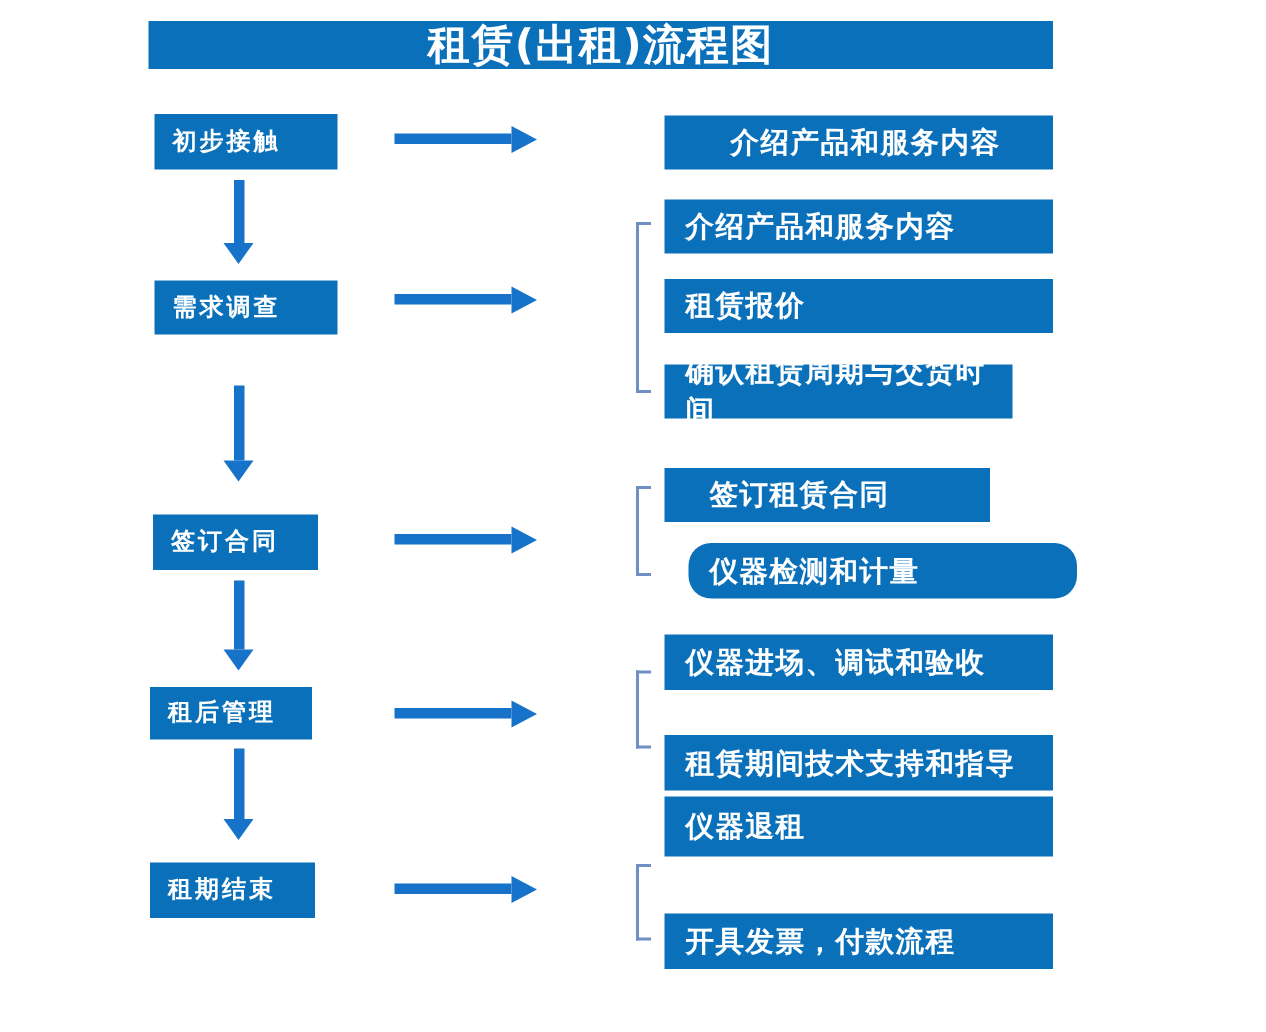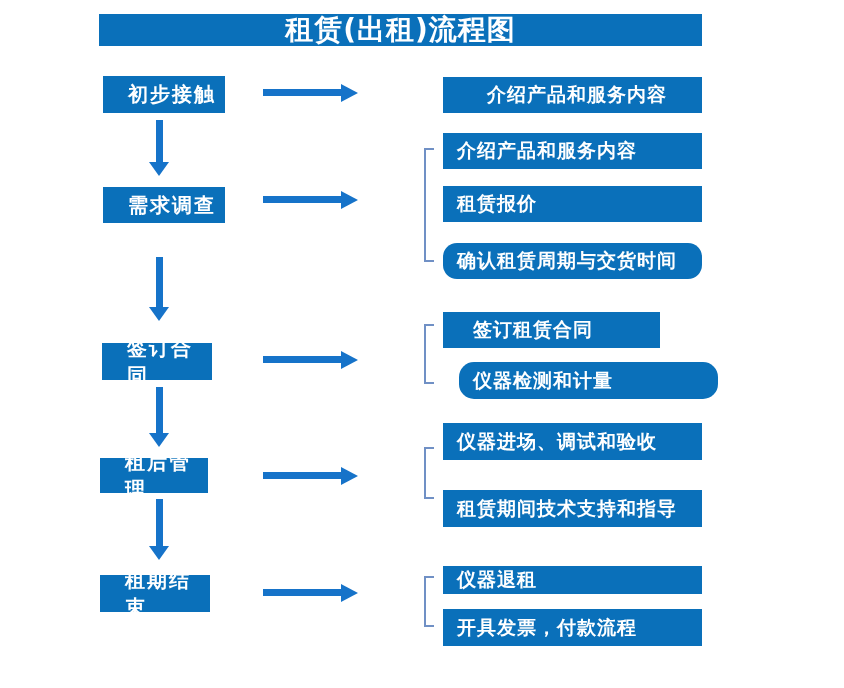--- a/index.html
+++ b/index.html
@@ -10,21 +10,21 @@
   .title-bar {
     position:absolute; left:99px; top:14px; width:603px; height:32px;
     background:var(--box-blue); color:var(--text-white); font-weight:bold;
     font-size:28px; letter-spacing:1px;
     display:flex; align-items:center; justify-content:center;
   }
   .box {
     position:absolute; background:var(--box-blue); color:var(--text-white);
     font-weight:bold; display:flex; align-items:center; box-sizing:border-box;
   }
-  .step   { font-size:20px; letter-spacing:2px; padding-left:25px; }
+  .step   { font-size:16px; letter-spacing:2px; padding-left:12px; }
   .detail { font-size:19px; letter-spacing:1px; padding-left:14px; }
   .harrow-body { position:absolute; height:7px; width:78px; left:263px; background:var(--arrow-blue); }
   .harrow-head {
     position:absolute; left:341px; width:0; height:0;
     border-left:17px solid var(--arrow-blue);
     border-top:9px solid transparent; border-bottom:9px solid transparent;
   }
   .varrow-body { position:absolute; width:7px; left:156px; background:var(--arrow-blue); }
   .varrow-head {
     position:absolute; left:149px; width:0; height:0;
@@ -90,21 +90,21 @@
   </div>
 
   <div class="bracket" style="top:148px; height:114px;"></div>
   <div class="bracket" style="top:324px; height:60px;"></div>
   <div class="bracket" style="top:447px; height:52px;"></div>
   <div class="bracket" style="top:576px; height:51px;"></div>
 
   <div class="box detail" style="left:443px; top:77px;  width:259px; height:36px;padding-left:44px;">介绍产品和服务内容</div>
   <div class="box detail" style="left:443px; top:133px; width:259px; height:36px;">介绍产品和服务内容</div>
   <div class="box detail" style="left:443px; top:186px; width:259px; height:36px;">租赁报价</div>
-  <div class="box detail" style="left:443px; top:243px; width:259px; height:36px;border-radius:14px;">确认租赁周期与交货时间</div>
+  <div class="box detail" style="left:443px; top:243px; width:232px; height:36px;">确认租赁周期与交货时间</div>
   <div class="box detail" style="left:443px; top:312px; width:217px; height:36px;padding-left:30px;">签订租赁合同</div>
   <div class="box detail" style="left:459px; top:362px; width:259px; height:37px;border-radius:15px;">仪器检测和计量</div>
   <div class="box detail" style="left:443px; top:423px; width:259px; height:37px;">仪器进场、调试和验收</div>
   <div class="box detail" style="left:443px; top:490px; width:259px; height:37px;">租赁期间技术支持和指导</div>
-  <div class="box detail" style="left:443px; top:566px; width:259px; height:28px;">仪器退租</div>
+  <div class="box detail" style="left:443px; top:531px; width:259px; height:40px;">仪器退租</div>
   <div class="box detail" style="left:443px; top:609px; width:259px; height:37px;">开具发票，付款流程</div>
 
 </div>
 
 </body></html>

